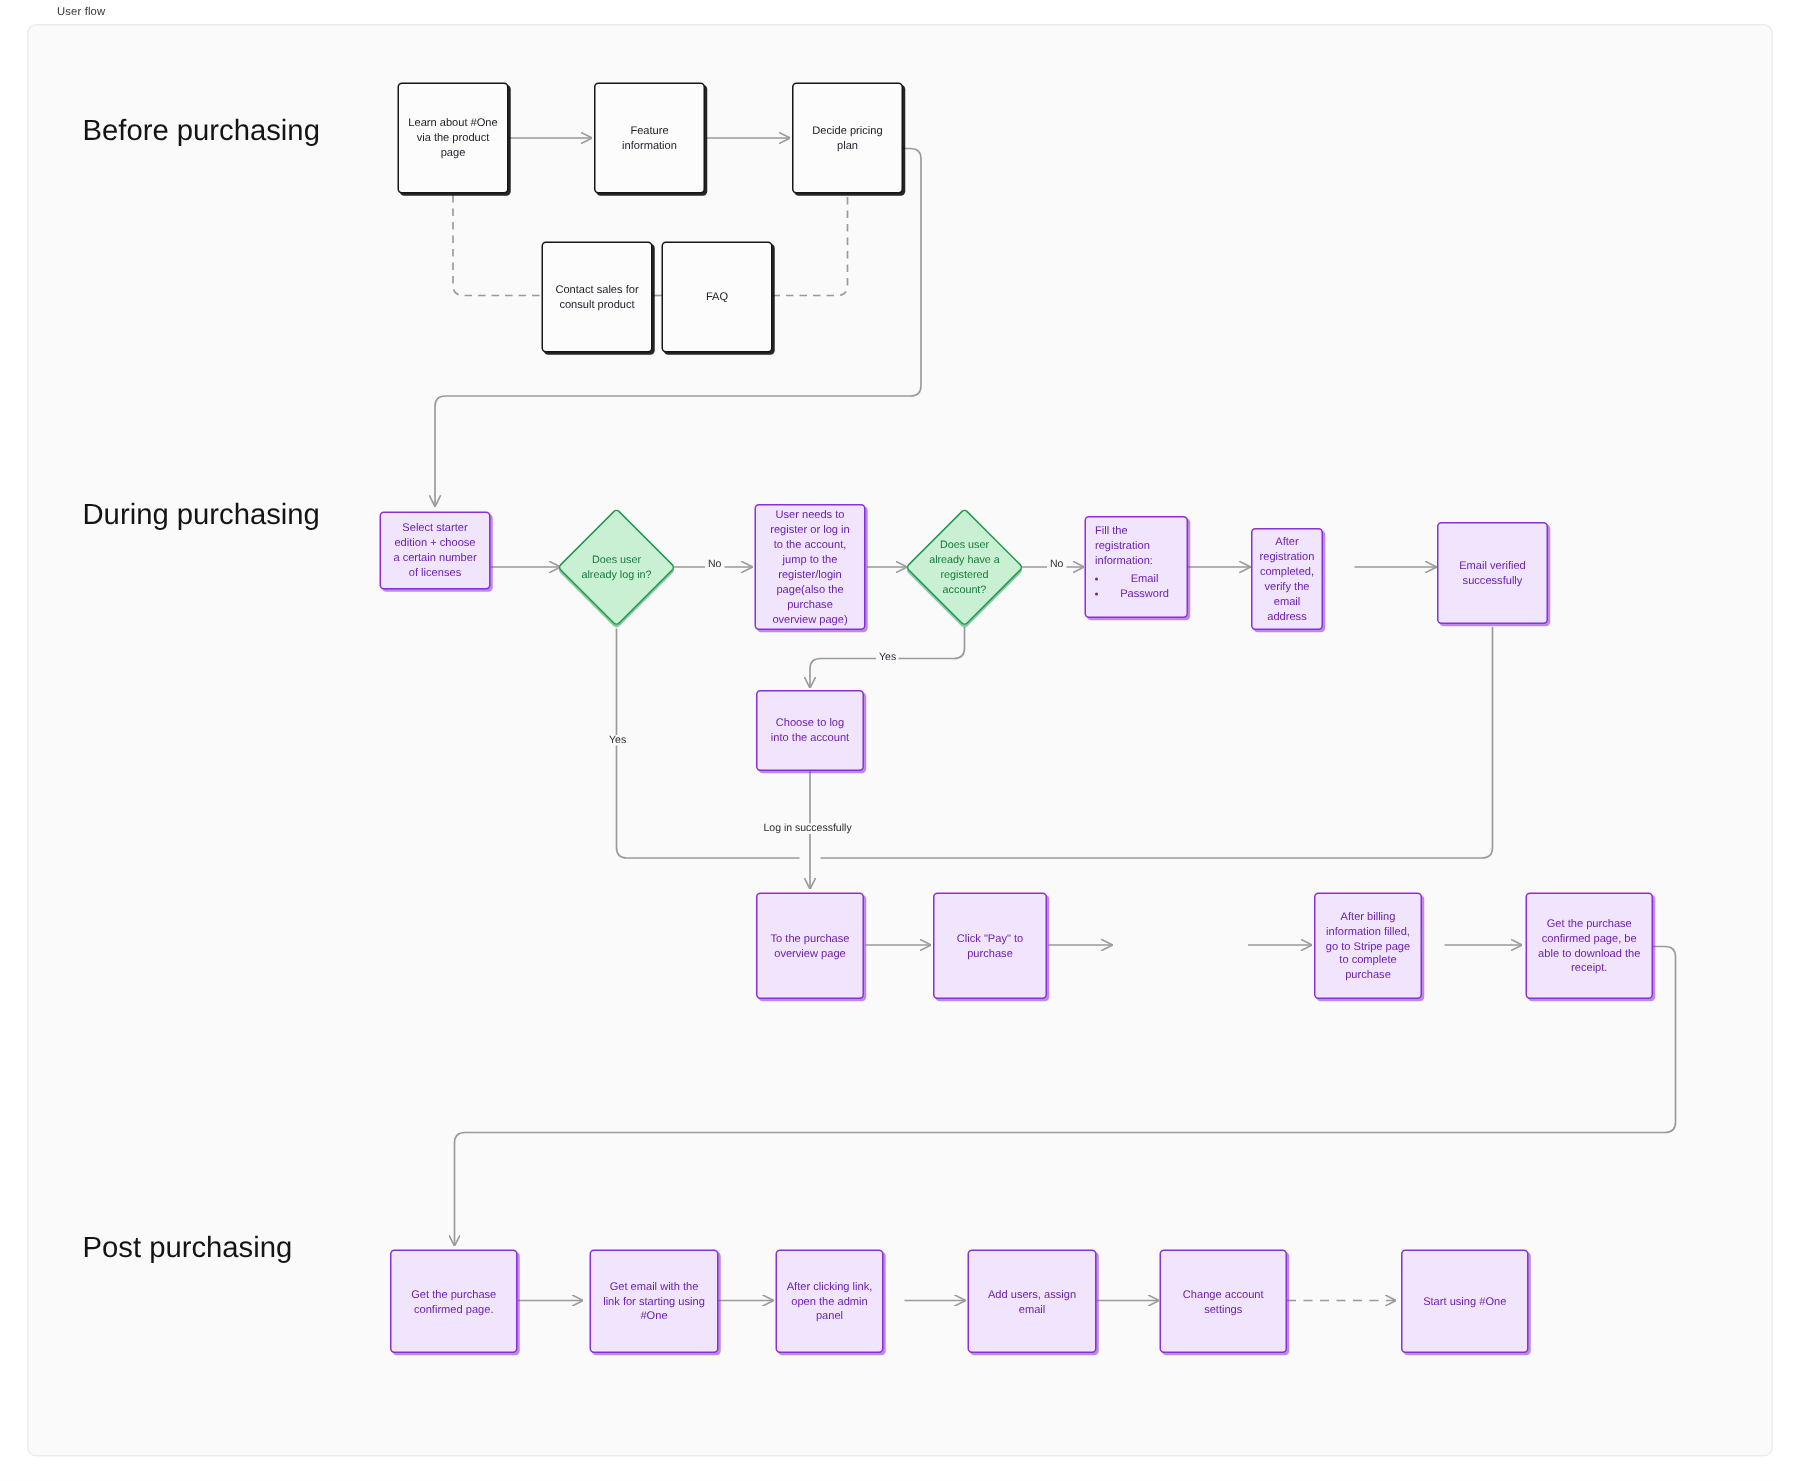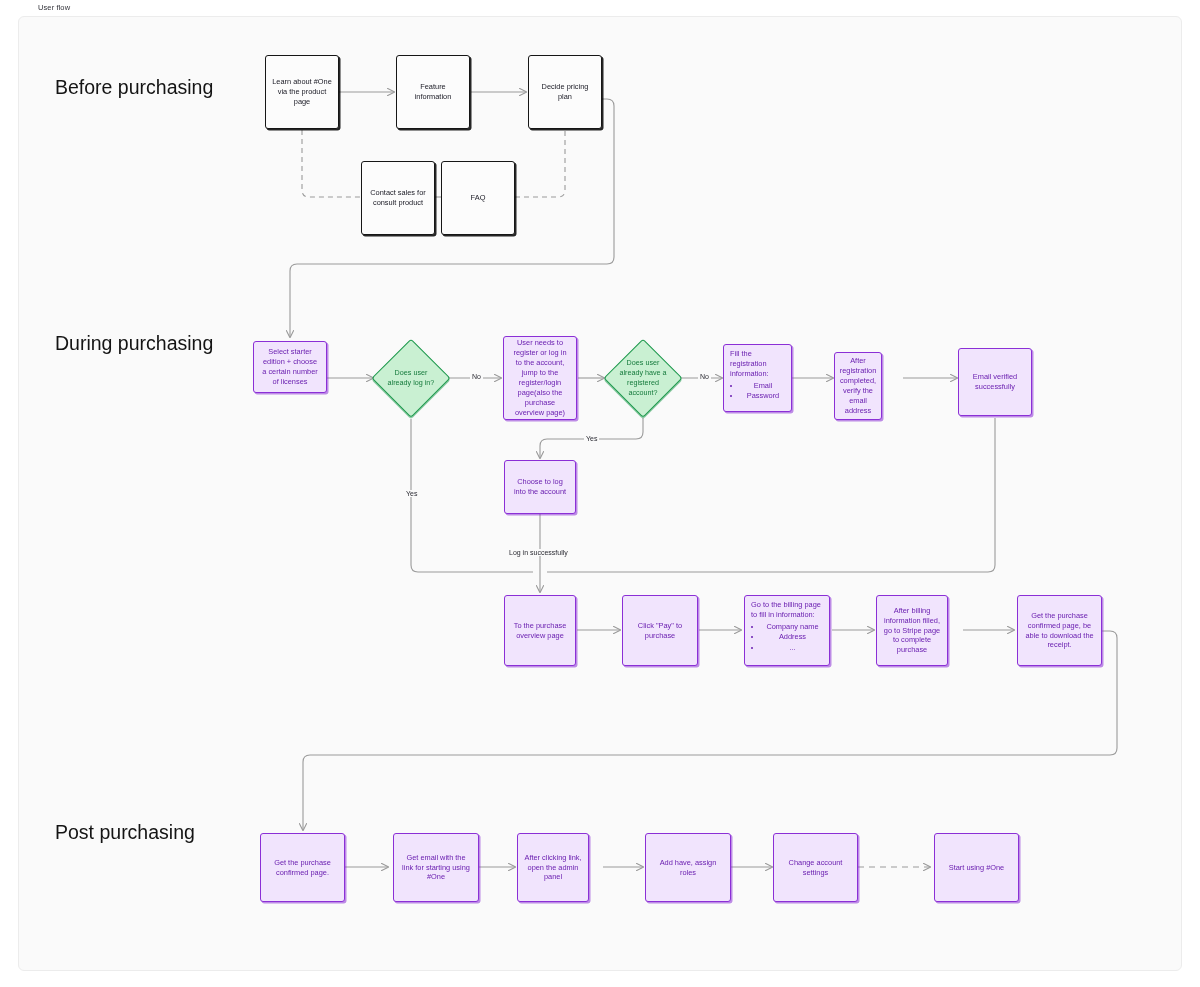--- a/index.html
+++ b/index.html
@@ -255,30 +255,20 @@
   </div>
 
   <div class="node node-purple" style="left:504px; top:595px; width:72px; height:71px;">
     <span>To the purchase overview page</span>
   </div>
 
   <div class="node node-purple" style="left:622px; top:595px; width:76px; height:71px;">
     <span>Click "Pay" to purchase</span>
   </div>
 
-  <div class="node node-purple" style="left:744px; top:595px; width:86px; height:71px; align-items:flex-start;">
-    <div class="bullets">
-      <span class="lead">Go to the billing page to fill in information:</span>
-      <ul>
-        <li>Company name</li>
-        <li>Address</li>
-        <li>...</li>
-      </ul>
-    </div>
-  </div>
 
   <div class="node node-purple" style="left:876px; top:595px; width:72px; height:71px;">
     <span>After billing information filled, go to Stripe page to complete purchase</span>
   </div>
 
   <div class="node node-purple" style="left:1017px; top:595px; width:85px; height:71px;">
     <span>Get the purchase confirmed page, be able to download the receipt.</span>
   </div>
 
   <div class="node node-purple" style="left:260px; top:833px; width:85px; height:69px;">
@@ -287,21 +277,21 @@
 
   <div class="node node-purple" style="left:393px; top:833px; width:86px; height:69px;">
     <span>Get email with the link for starting using #One</span>
   </div>
 
   <div class="node node-purple" style="left:517px; top:833px; width:72px; height:69px;">
     <span>After clicking link, open the admin panel</span>
   </div>
 
   <div class="node node-purple" style="left:645px; top:833px; width:86px; height:69px;">
-    <span>Add have, assign roles</span>
+    <span>Add users, assign email</span>
   </div>
 
   <div class="node node-purple" style="left:773px; top:833px; width:85px; height:69px;">
     <span>Change account settings</span>
   </div>
 
   <div class="node node-purple" style="left:934px; top:833px; width:85px; height:69px;">
     <span>Start using #One</span>
   </div>
 

